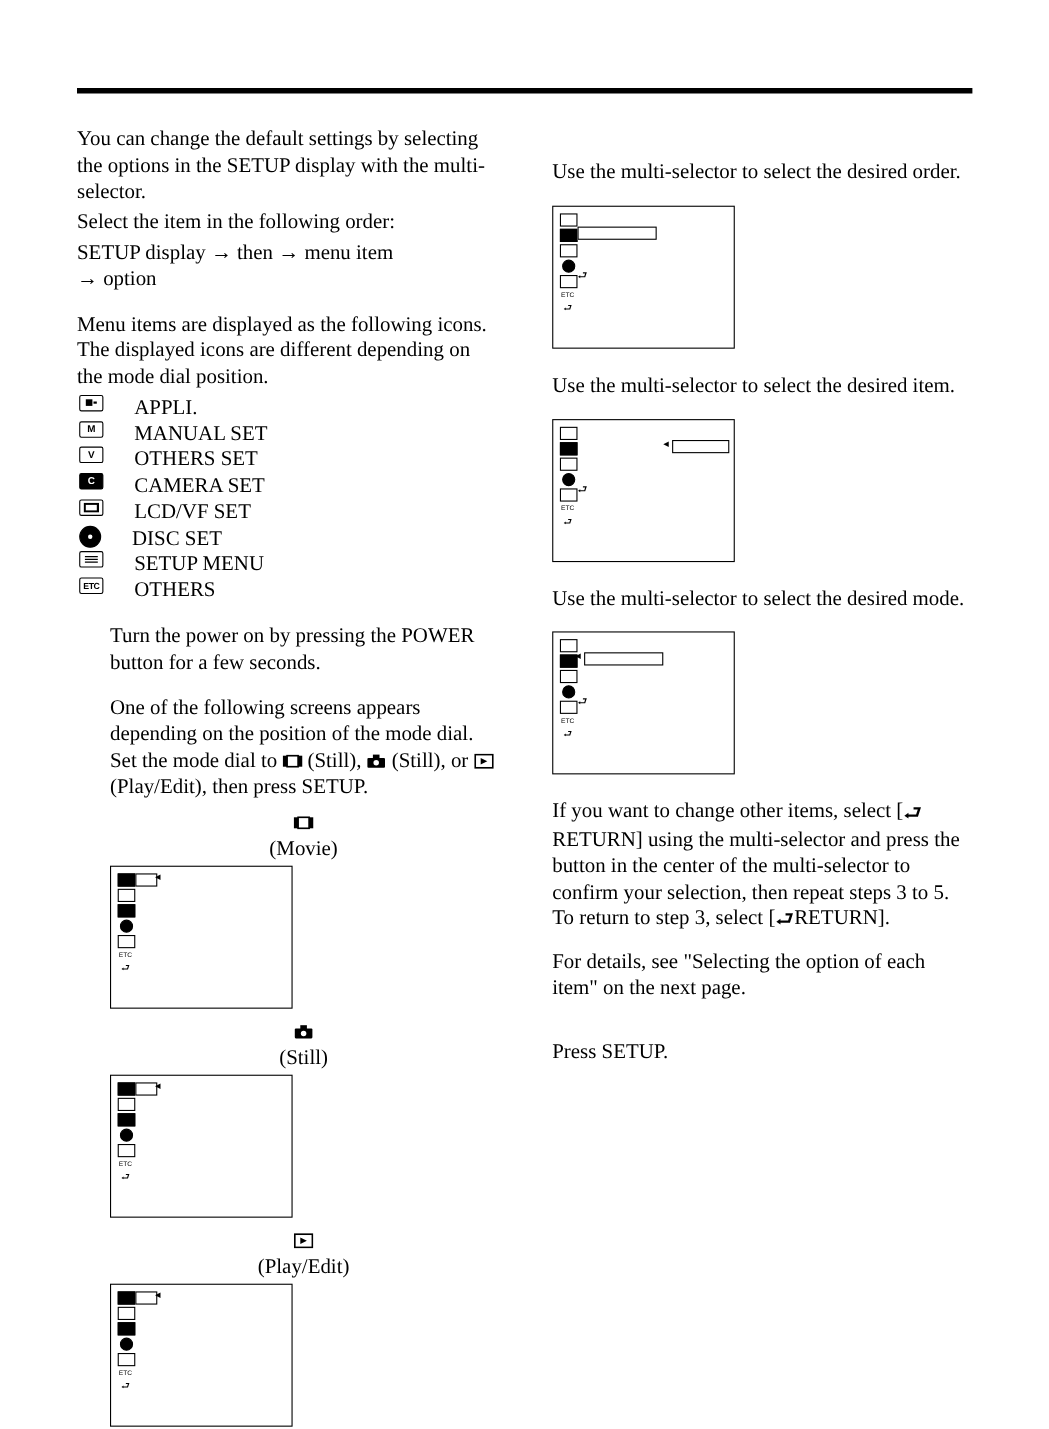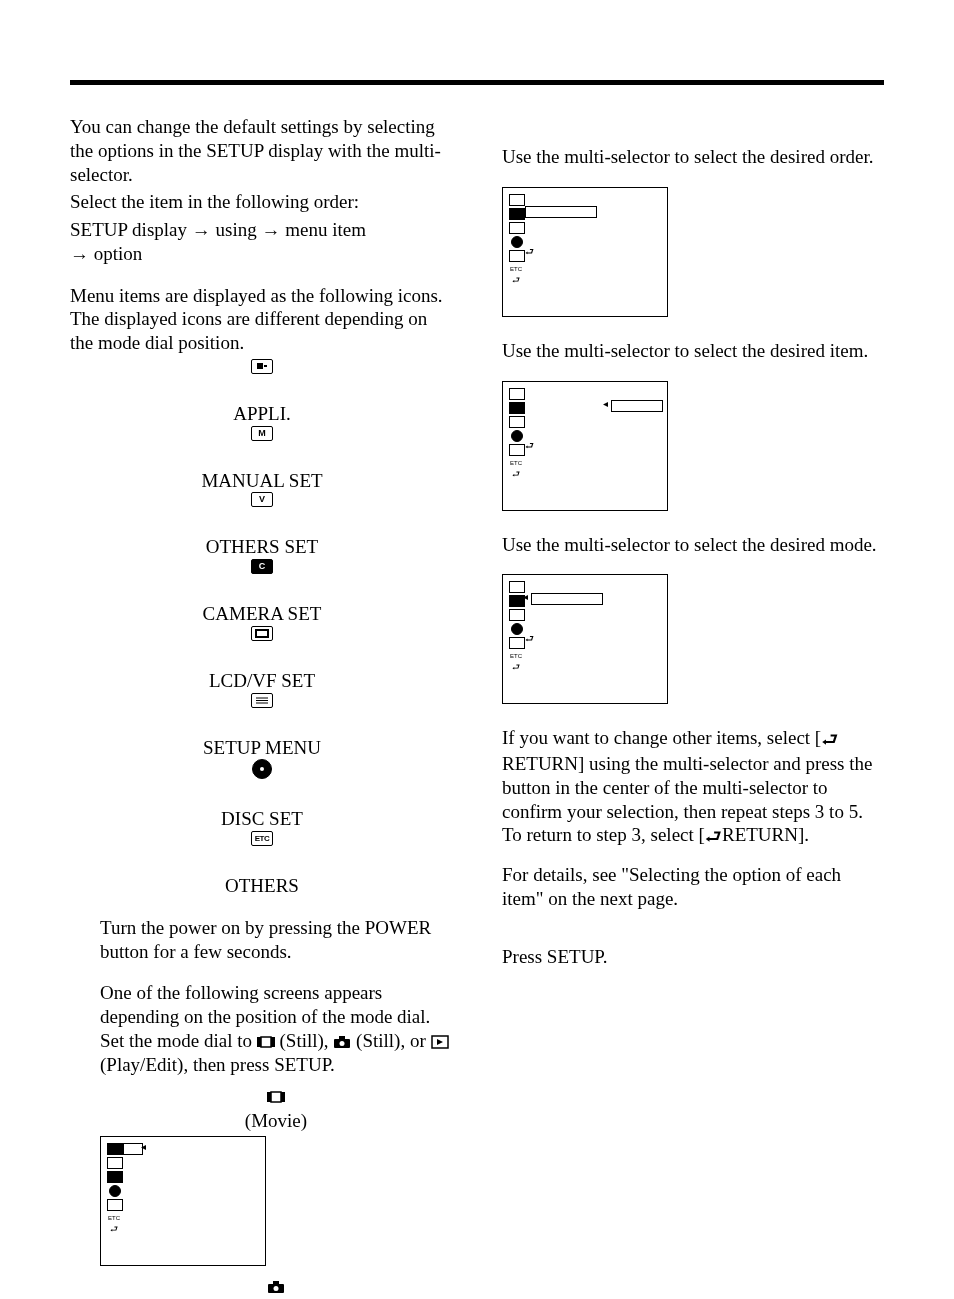--- a/index.html
+++ b/index.html
@@ -32,26 +32,25 @@
     margin: 0 0 4px 0;
     font-size: 19px;
     line-height: 1.25;
   }
   .spacer { height: 14px; }
   .icon-list {
     margin-top: 4px;
   }
   .icon-row {
     display: flex;
-    align-items: center;
+    align-items: flex-start;
     gap: 28px;
     font-size: 19px;
     line-height: 1.25;
     padding-left: 2px;
-    flex-direction: column;
   }
   .micon {
     display: inline-flex;
     align-items: center;
     justify-content: center;
     width: 22px;
     height: 15px;
     border: 1.5px solid #000;
     border-radius: 2px;
     font-size: 9px;
@@ -148,21 +147,21 @@
 
 <div class="page">
   <hr class="thick-rule">
 
   <div class="columns">
 
     <div class="col">
       <p>You can change the default settings by selecting the options in the SETUP display with the multi-selector.</p>
       <p>Select the item in the following order:</p>
       <p>
-        <span>SETUP display </span><span class="arrow">→</span><span> using </span><span class="arrow">→</span><span> menu item</span><br>
+        <span>SETUP display </span><span class="arrow">→</span><span> then </span><span class="arrow">→</span><span> menu item</span><br>
         <span class="arrow">→</span><span> option</span>
       </p>
       <div class="spacer"></div>
       <p>Menu items are displayed as the following icons. The displayed icons are different depending on the mode dial position.</p>
 
       <div class="icon-list">
         <div class="icon-row">
           <span class="micon">
             <svg width="12" height="8">
                 <rect x="1" y="1" width="6" height="6" fill="#000"></rect>
@@ -184,34 +183,34 @@
           <span>CAMERA SET</span>
         </div>
         <div class="icon-row">
           <span class="micon">
             <svg width="14" height="9">
                 <rect x="0" y="0" width="14" height="9" fill="#000"></rect>
                 <rect x="2" y="2" width="10" height="5" fill="#fff"></rect>
               </svg>
           </span>
           <span>LCD/VF SET</span>
+        </div>
+        <div class="icon-row">
+          <span class="micon-disc"></span>
+          <span>DISC SET</span>
         </div>
         <div class="icon-row">
           <span class="micon">
             <svg width="12" height="9">
                 <line x1="0" y1="2" x2="12" y2="2" stroke="#000"></line>
                 <line x1="0" y1="4.5" x2="12" y2="4.5" stroke="#000"></line>
                 <line x1="0" y1="7" x2="12" y2="7" stroke="#000"></line>
               </svg>
           </span>
           <span>SETUP MENU</span>
-        </div>
-        <div class="icon-row">
-          <span class="micon-disc"></span>
-          <span>DISC SET</span>
         </div>
         <div class="icon-row">
           <span class="micon etc">ETC</span>
           <span>OTHERS</span>
         </div>
       </div>
 
       <div class="step-block">
         <p>Turn the power on by pressing the POWER button for a few seconds.</p>
       </div>

